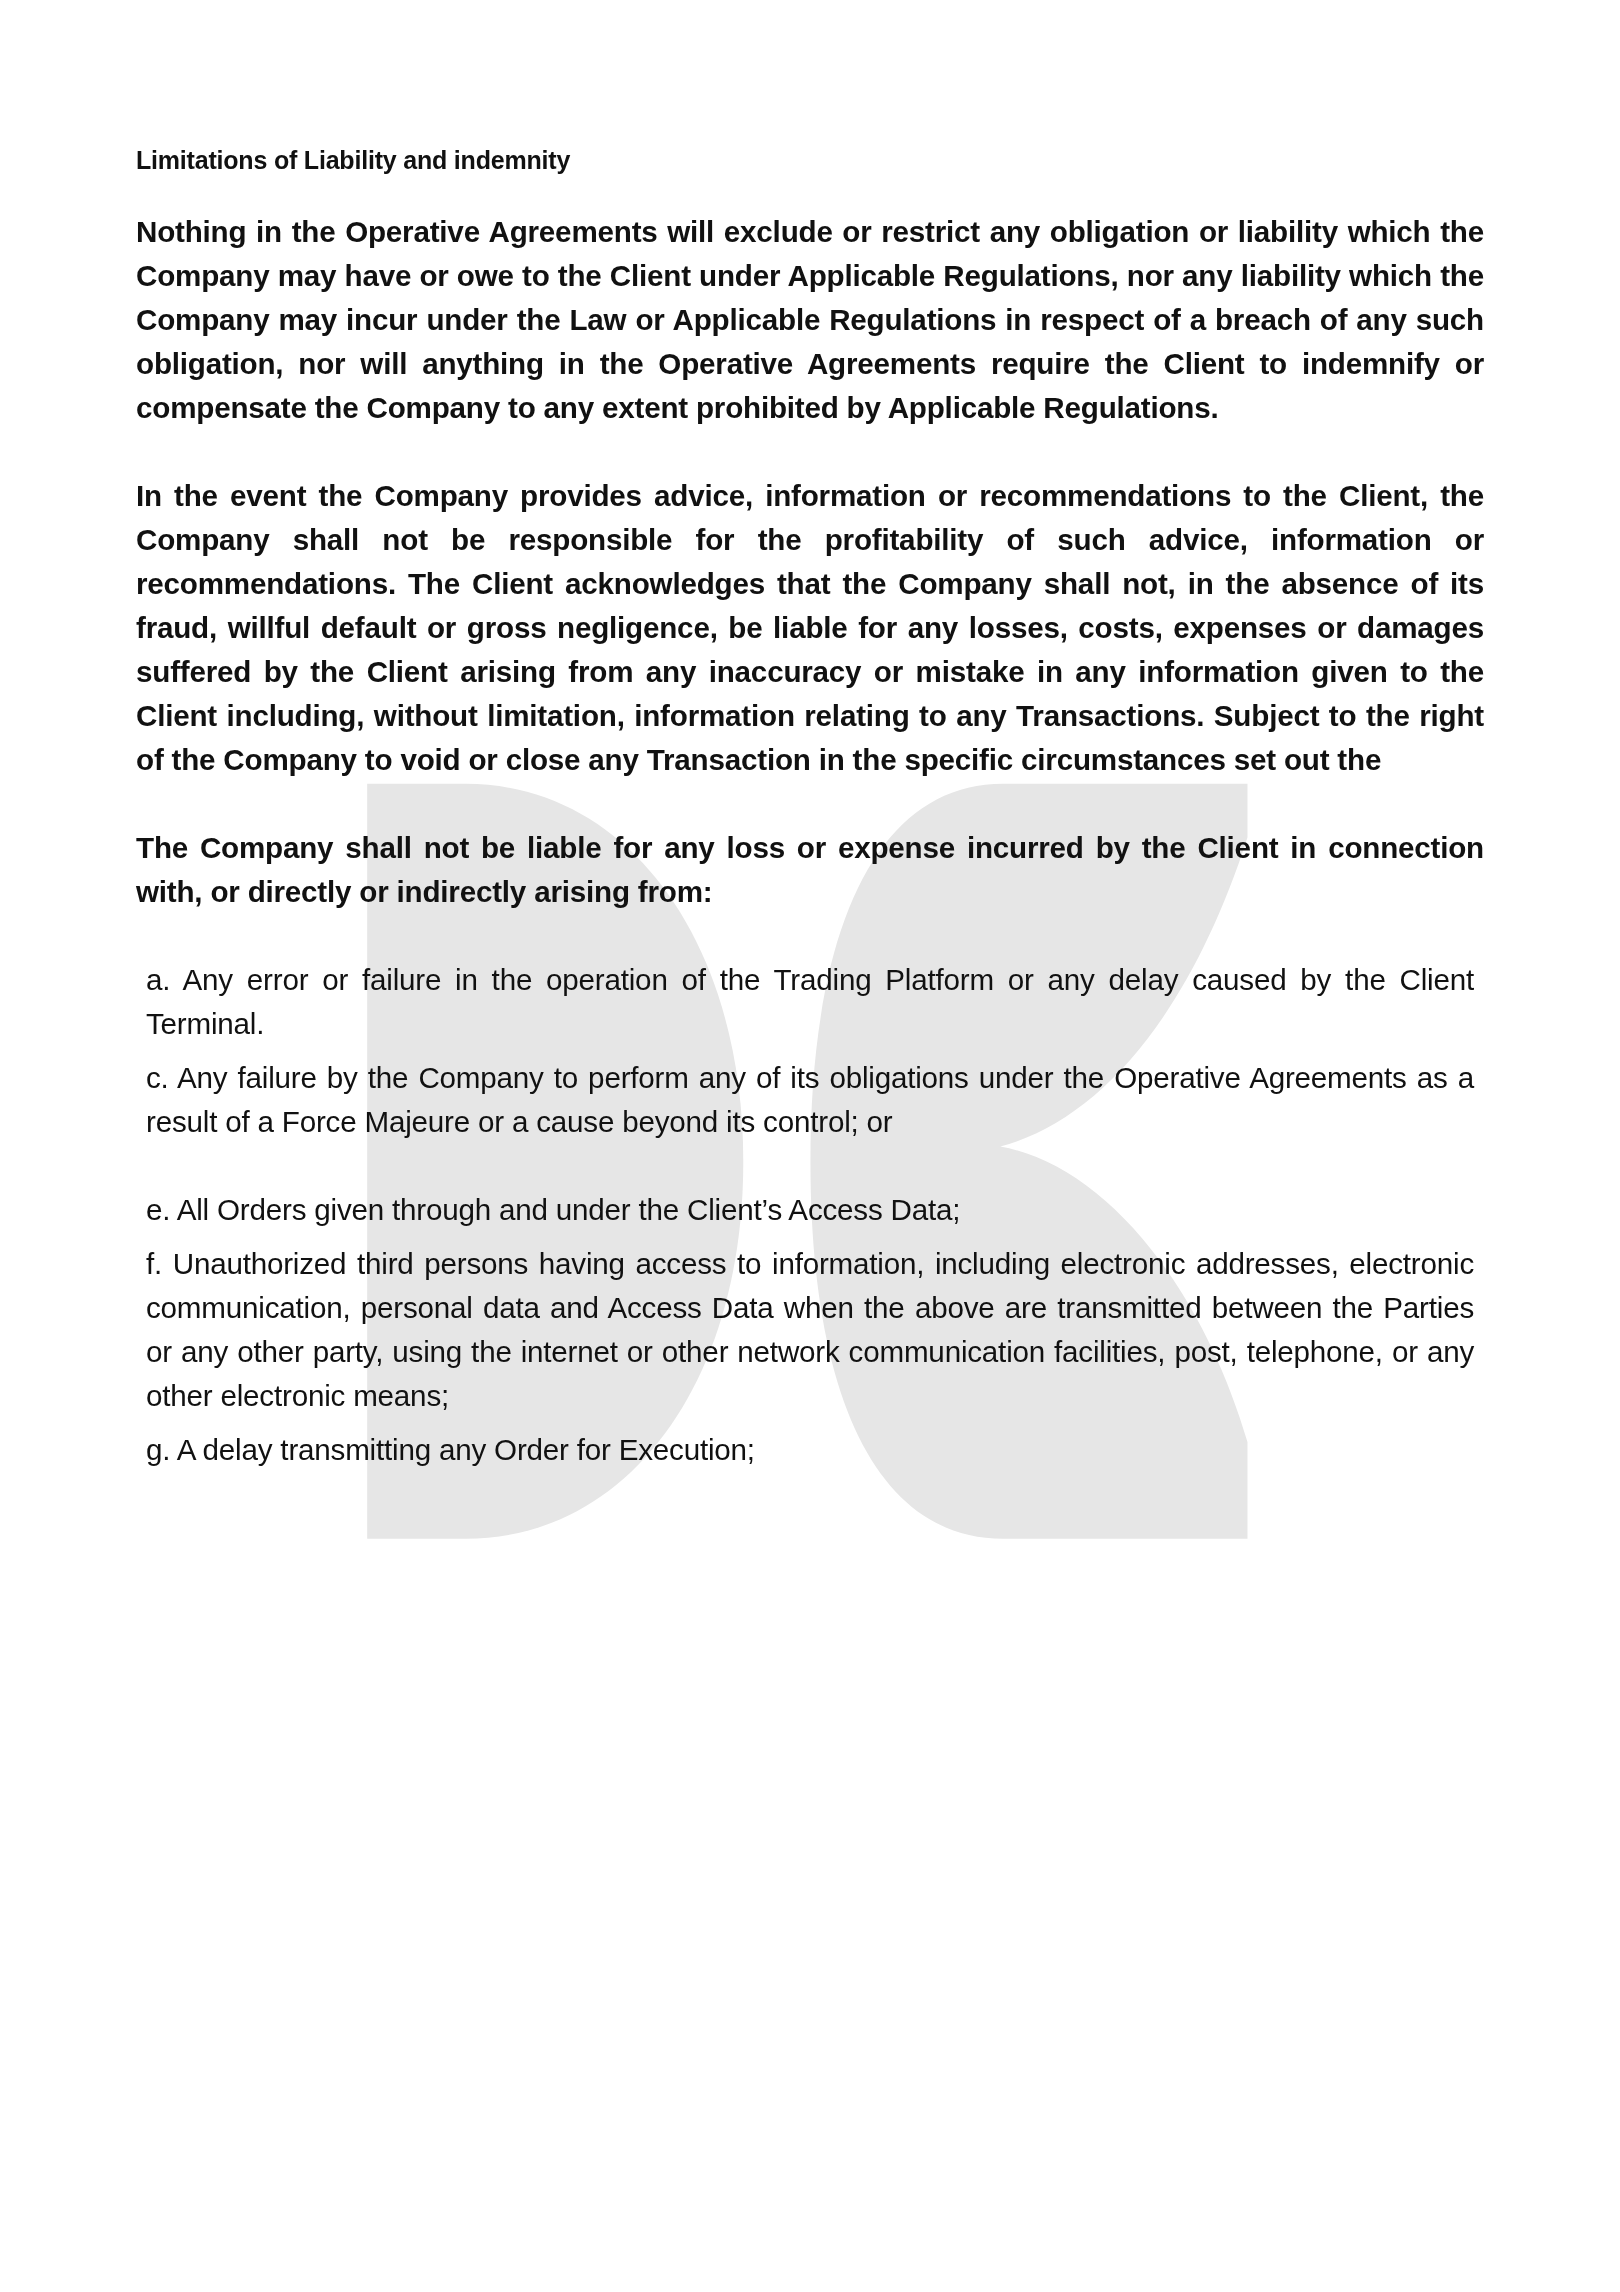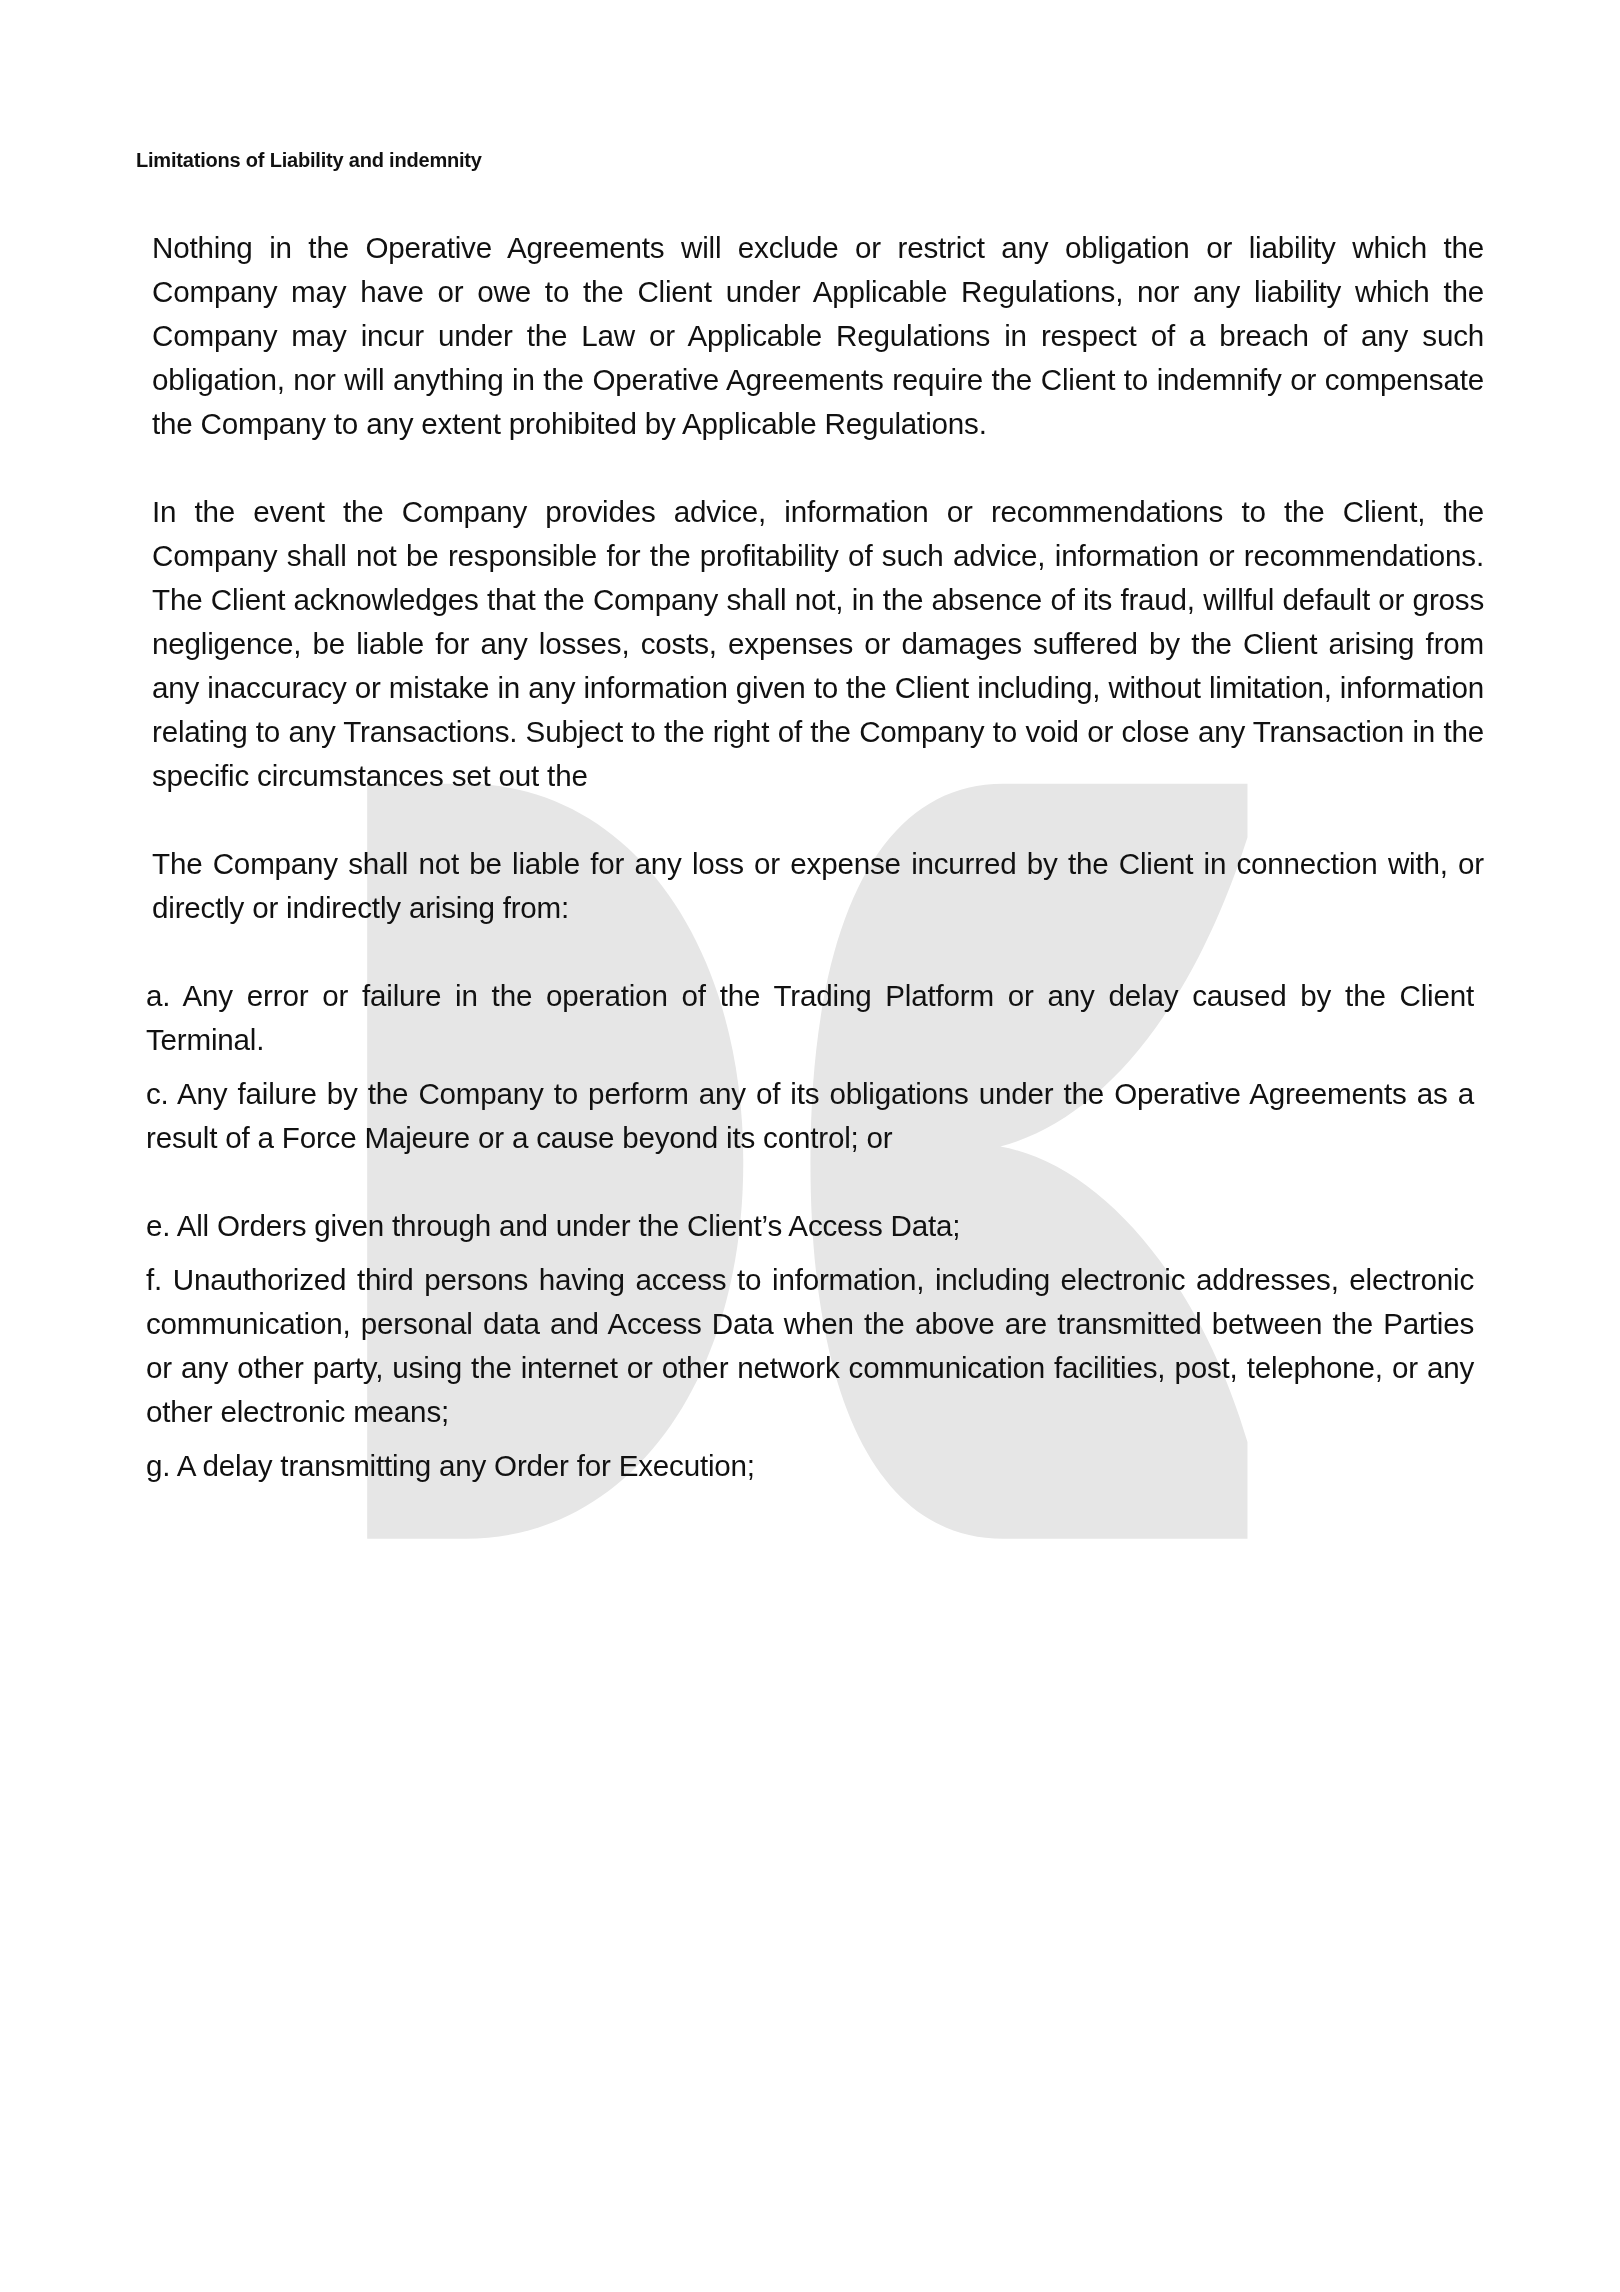--- a/index.html
+++ b/index.html
@@ -29,27 +29,28 @@
     left: 136px;
     top: 138px;
     width: 1348px;
     z-index: 1;
     font-size: 29.6px;
     line-height: 44px;
     letter-spacing: -0.2px;
   }
   .title {
     font-weight: bold;
-    margin: 0 0 44px 0;
-    font-size: 20px;
+    margin: 0 0 28px 0;
+    font-size: 25px;
     line-height: 44px;
   }
   .para {
-    margin: 0 0 44px 16px;
+    margin: 0 0 44px 0;
     text-align: justify;
+    font-weight: bold;
   }
   .list-item {
     margin: 10px;
     text-align: justify;
   }
   .list-group {
     margin: 0 0 44px 0;
   }
 </style>
 </head>

